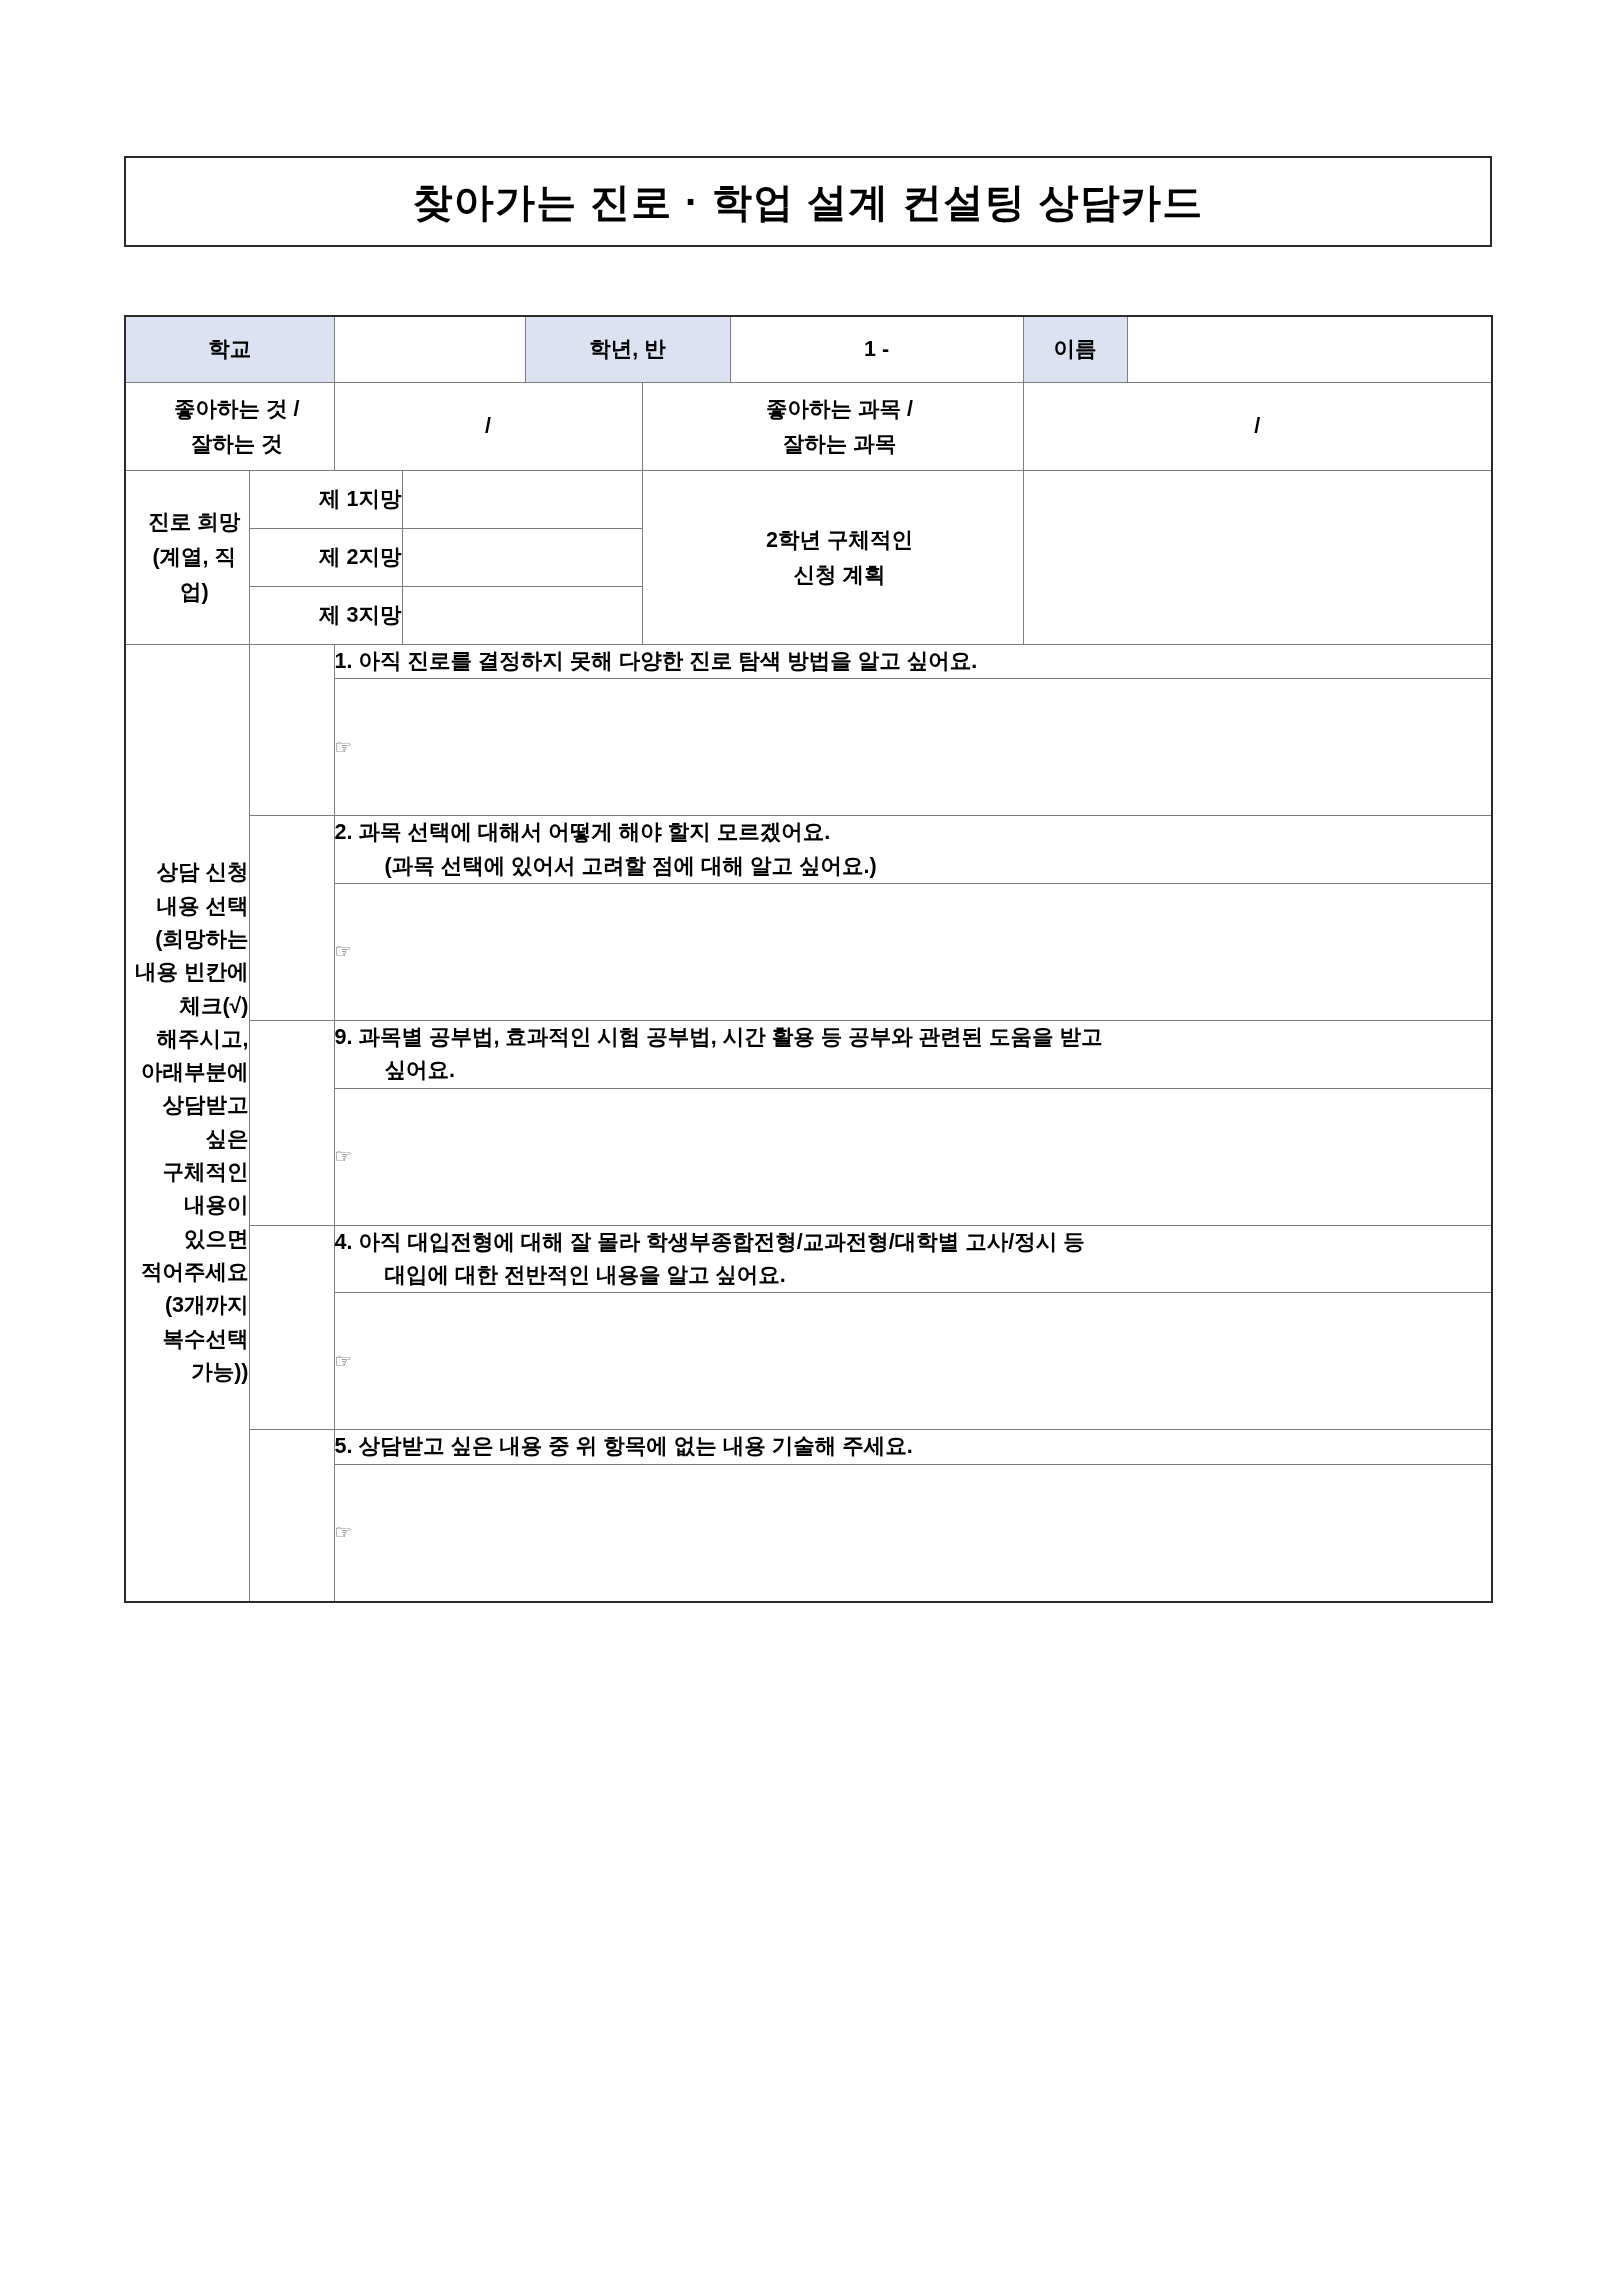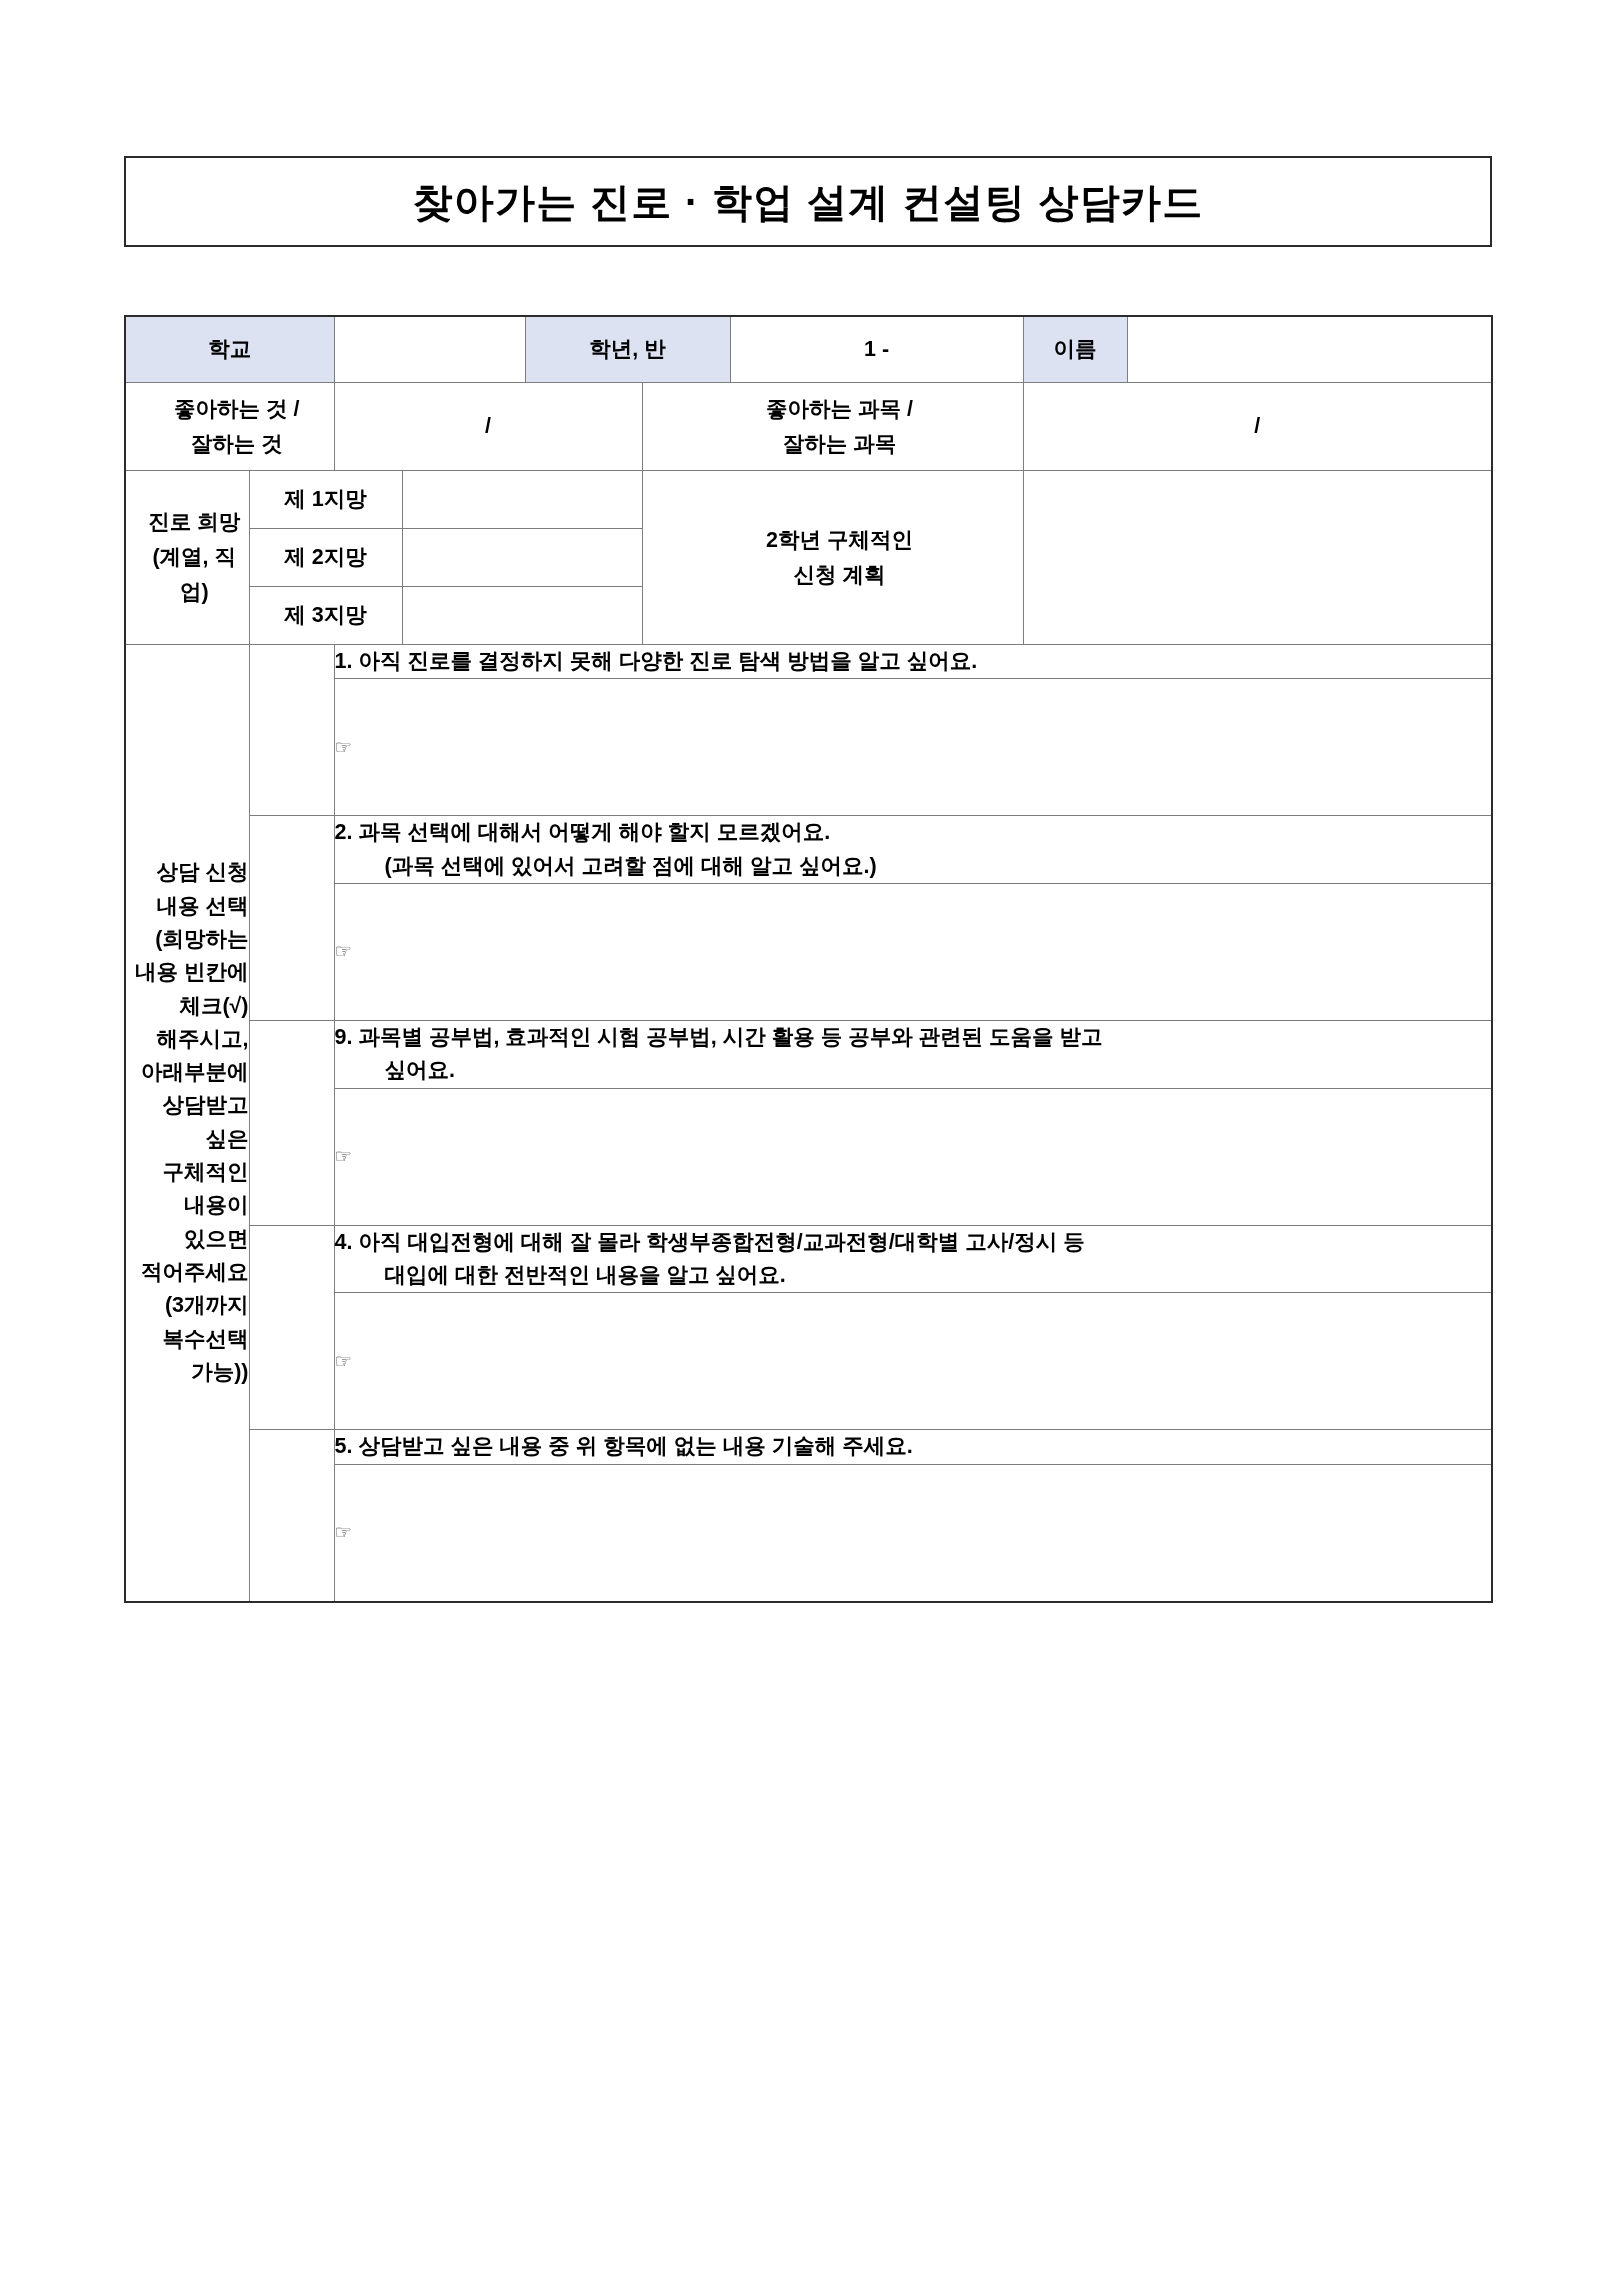--- a/index.html
+++ b/index.html
@@ -61,21 +61,21 @@
     border-top: 2.6px solid #2b2b2b;
     border-bottom: 2.6px solid #2b2b2b;
     border-left: 2px solid #2b2b2b;
     border-right: 2px solid #2b2b2b;
     border-radius: 24px;
   }
 
   .fill-blue { background: #dde2f2; }
 
   .c-center { text-align: center; }
-  .c-left   { text-align: center; }
+  .c-left   { text-align: right; }
 
   .pad-l { padding-left: 17px; }
 
   .h-r1 { height: 65px; }
   .h-r2 { height: 87px; }
   .h-r3 { height: 57px; }
 
   .two-line {
     display: block;
     line-height: 1.62;

